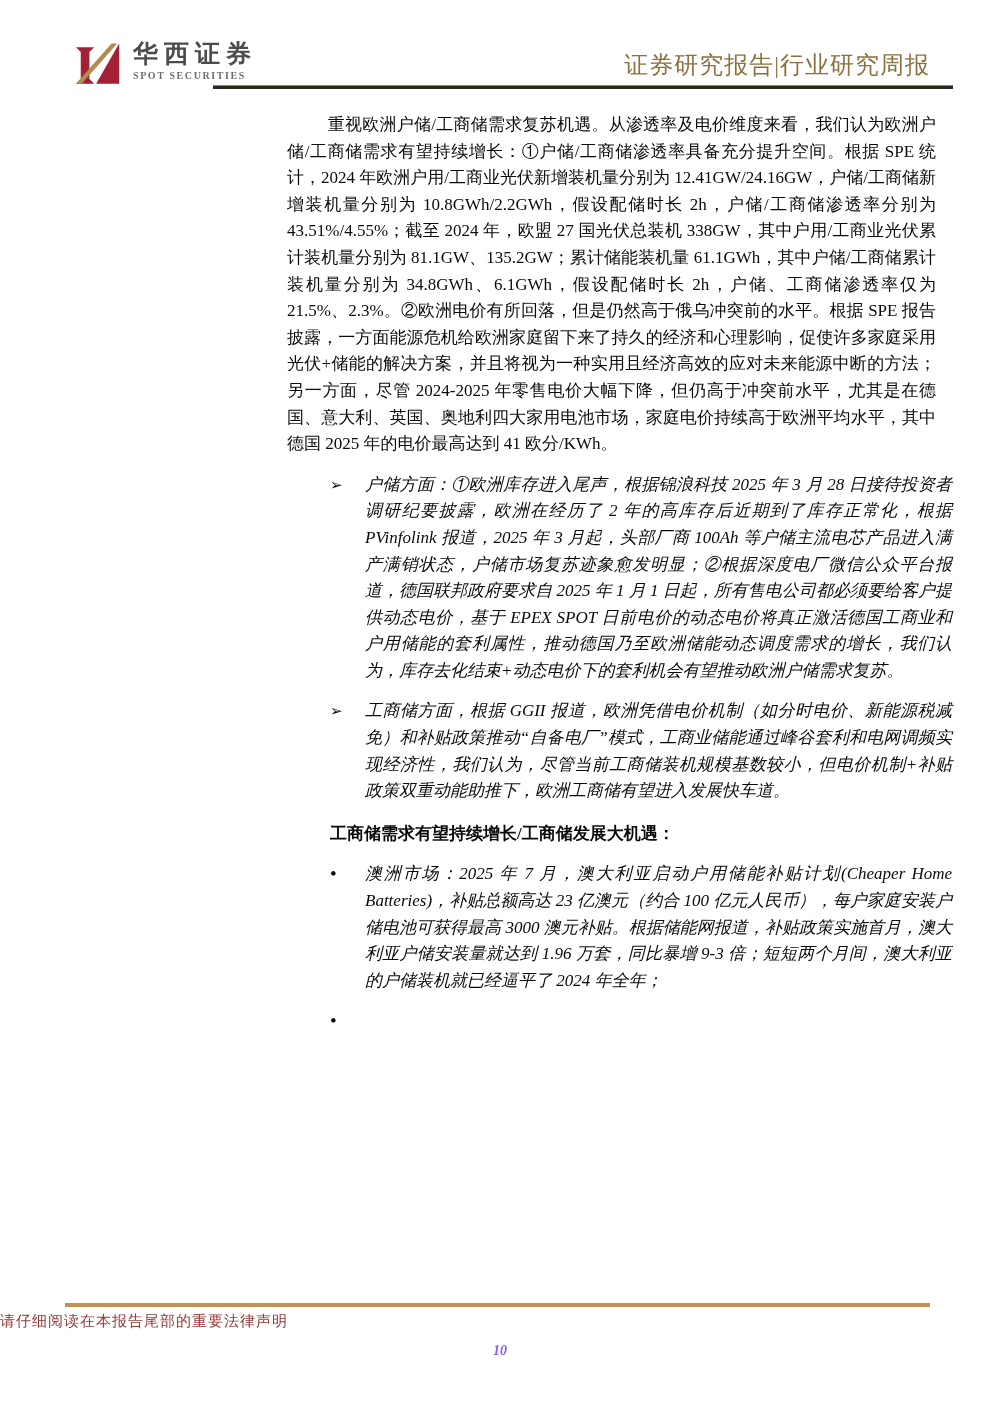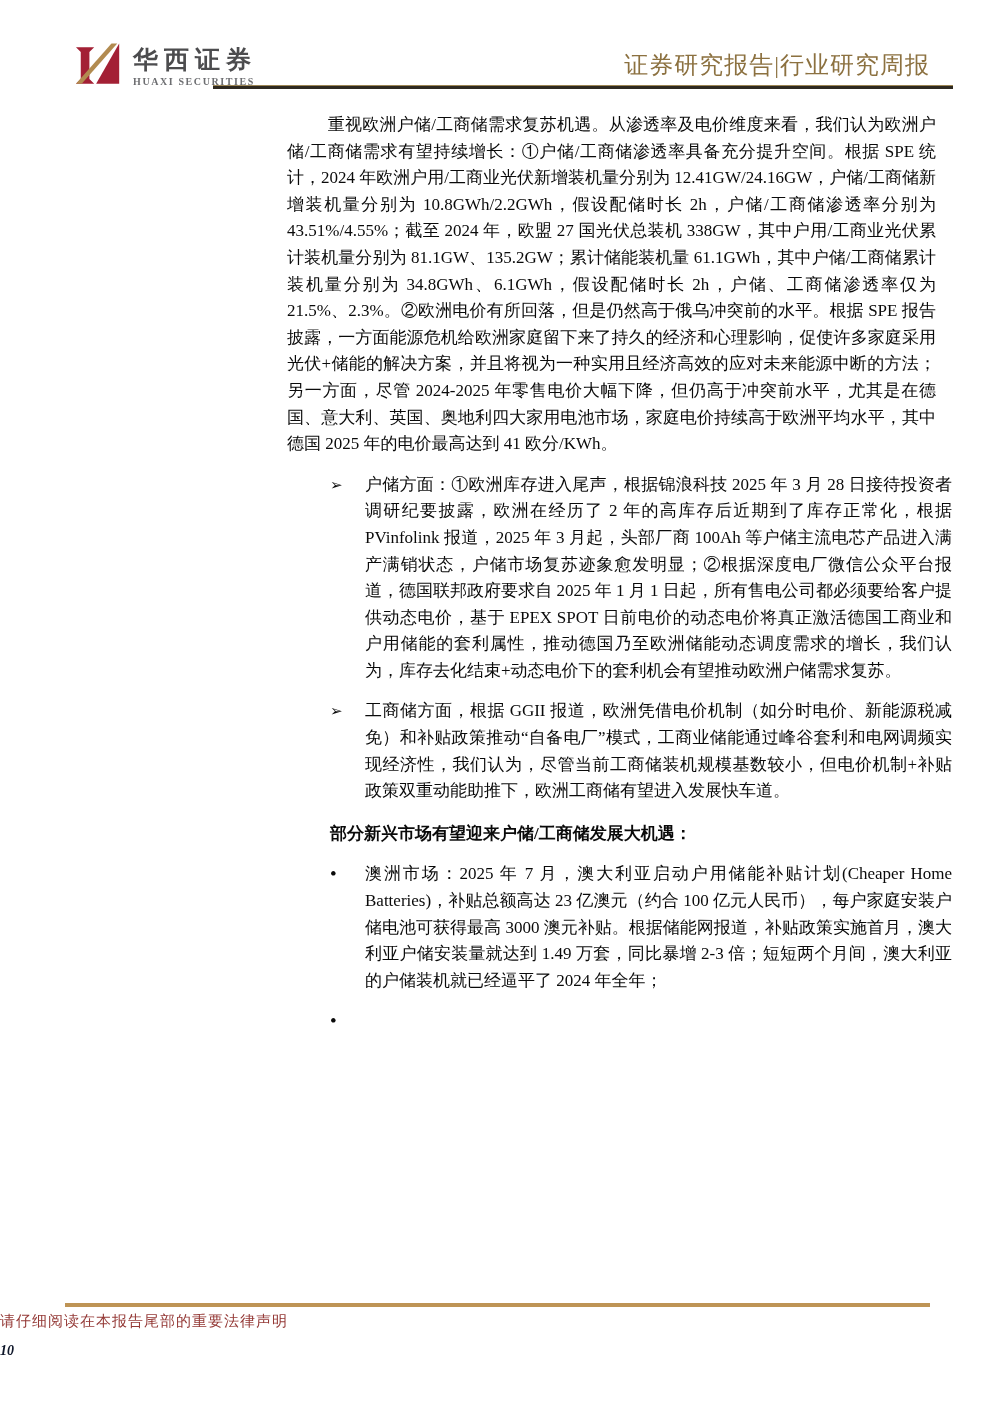--- a/index.html
+++ b/index.html
@@ -2,21 +2,21 @@
 <html><head>
 <meta charset="utf-8">
 <style>
   html,body { margin:0; padding:0; background:#ffffff; }
   .page {
     position:relative; width:1000px; height:1414px; background:#ffffff;
     font-family:"Liberation Serif", serif; overflow:hidden;
   }
 
   
-  .logo { position:absolute; left:75px; top:39px; display:flex; align-items:center; }
+  .logo { position:absolute; left:75px; top:39px; display:flex; align-items:flex-start; }
   .logo-mark { width:48px; height:53px; display:block; }
   .logo-text { margin-left:10px; }
   .logo-cn { font-size:25px; font-weight:bold; color:#4c4c4e; letter-spacing:6px; line-height:1.2; }
   .logo-en { font-size:10px; font-weight:bold; color:#6d6e71; letter-spacing:1.6px; margin-top:1px; }
   .report-type {
     position:absolute; top:49px; right:70px; font-size:24px; color:#8c7140;
     letter-spacing:1px;
   }
   .header-rule {
     position:absolute; left:213px; top:85px; width:740px; height:4px;
@@ -25,71 +25,71 @@
 
   
   .content {
     position:absolute; left:287px; top:112px; width:665px;
     font-size:17px; line-height:26.6px; color:#0a0a0a; text-align:justify;
   }
   .lead { margin:0 16px 14px 0; text-indent:2.4em; }
   .bullet { display:flex; margin:0 0 14px 0; }
   .bullet .marker { flex:none; width:35px; margin-left:43px; font-size:15px; }
   .bullet .marker.dot { font-size:19px; }
-  .bullet .btext { flex:1; }
+  .bullet .btext { flex:1;font-style:italic; }
   .subheading { font-weight:bold; margin:16px 0 14px 43px; }
 
   
   .footer-rule { position:absolute; left:65px; top:1303px; width:865px; height:4px; background:#be9455; }
   .disclaimer {
     position:absolute; top:1312px; left:0; width:100%; text-align:left;
     color:#943936; font-size:15px; letter-spacing:1px;
   }
   .pagenum {
-    position:absolute; top:1343px; left:0; width:100%; text-align:left;
-    color:#0f172a; font-size:14px; font-style:italic; font-weight:bold;
+    position:absolute; top:1343px; left:0; width:100%; text-align:center;
+    color:#8b5cf6; font-size:14px; font-style:italic; font-weight:bold;
   }
 </style>
 </head>
 <body>
 
 <div class="page">
 
   <div class="logo">
     <svg class="logo-mark" viewBox="0 0 50 52" xmlns="http://www.w3.org/2000/svg">
       <polygon points="1,7 20,7 15,12 15,40 20,45 1,45 6,40 6,12" fill="#A32035"></polygon>
       <polygon points="1,45 38,3 44,3 7,45" fill="#B28B50"></polygon>
       <polygon points="46,3 46,45 22,45" fill="#A32035"></polygon>
     </svg>
     <div class="logo-text">
       <div class="logo-cn">华西证券</div>
-      <div class="logo-en">HUAXI SECURITIES</div>
+      <div class="logo-en">SPOT SECURITIES</div>
     </div>
   </div>
   <div class="report-type">证券研究报告|行业研究周报</div>
   <div class="header-rule"></div>
 
   <div class="content">
     <p class="lead">重视欧洲户储/工商储需求复苏机遇。从渗透率及电价维度来看，我们认为欧洲户储/工商储需求有望持续增长：①户储/工商储渗透率具备充分提升空间。根据 SPE 统计，2024 年欧洲户用/工商业光伏新增装机量分别为 12.41GW/24.16GW，户储/工商储新增装机量分别为 10.8GWh/2.2GWh，假设配储时长 2h，户储/工商储渗透率分别为 43.51%/4.55%；截至 2024 年，欧盟 27 国光伏总装机 338GW，其中户用/工商业光伏累计装机量分别为 81.1GW、135.2GW；累计储能装机量 61.1GWh，其中户储/工商储累计装机量分别为 34.8GWh、6.1GWh，假设配储时长 2h，户储、工商储渗透率仅为 21.5%、2.3%。②欧洲电价有所回落，但是仍然高于俄乌冲突前的水平。根据 SPE 报告披露，一方面能源危机给欧洲家庭留下来了持久的经济和心理影响，促使许多家庭采用光伏+储能的解决方案，并且将视为一种实用且经济高效的应对未来能源中断的方法；另一方面，尽管 2024-2025 年零售电价大幅下降，但仍高于冲突前水平，尤其是在德国、意大利、英国、奥地利四大家用电池市场，家庭电价持续高于欧洲平均水平，其中德国 2025 年的电价最高达到 41 欧分/KWh。</p>
 
     <div class="bullet">
       <span class="marker">➢</span>
       <span class="btext">户储方面：①欧洲库存进入尾声，根据锦浪科技 2025 年 3 月 28 日接待投资者调研纪要披露，欧洲在经历了 2 年的高库存后近期到了库存正常化，根据 PVinfolink 报道，2025 年 3 月起，头部厂商 100Ah 等户储主流电芯产品进入满产满销状态，户储市场复苏迹象愈发明显；②根据深度电厂微信公众平台报道，德国联邦政府要求自 2025 年 1 月 1 日起，所有售电公司都必须要给客户提供动态电价，基于 EPEX SPOT 日前电价的动态电价将真正激活德国工商业和户用储能的套利属性，推动德国乃至欧洲储能动态调度需求的增长，我们认为，库存去化结束+动态电价下的套利机会有望推动欧洲户储需求复苏。</span>
     </div>
 
     <div class="bullet">
       <span class="marker">➢</span>
       <span class="btext">工商储方面，根据 GGII 报道，欧洲凭借电价机制（如分时电价、新能源税减免）和补贴政策推动“自备电厂”模式，工商业储能通过峰谷套利和电网调频实现经济性，我们认为，尽管当前工商储装机规模基数较小，但电价机制+补贴政策双重动能助推下，欧洲工商储有望进入发展快车道。</span>
     </div>
 
-    <div class="subheading">部分新兴市场有望迎来户储/工商储发展大机遇：</div>
+    <div class="subheading">工商储需求有望持续增长/工商储发展大机遇：</div>
 
     <div class="bullet">
       <span class="marker dot">•</span>
-      <span class="btext">澳洲市场：2025 年 7 月，澳大利亚启动户用储能补贴计划(Cheaper Home Batteries)，补贴总额高达 23 亿澳元（约合 100 亿元人民币），每户家庭安装户储电池可获得最高 3000 澳元补贴。根据储能网报道，补贴政策实施首月，澳大利亚户储安装量就达到 1.49 万套，同比暴增 2-3 倍；短短两个月间，澳大利亚的户储装机就已经逼平了 2024 年全年；</span>
+      <span class="btext">澳洲市场：2025 年 7 月，澳大利亚启动户用储能补贴计划(Cheaper Home Batteries)，补贴总额高达 23 亿澳元（约合 100 亿元人民币），每户家庭安装户储电池可获得最高 3000 澳元补贴。根据储能网报道，补贴政策实施首月，澳大利亚户储安装量就达到 1.96 万套，同比暴增 9-3 倍；短短两个月间，澳大利亚的户储装机就已经逼平了 2024 年全年；</span>
     </div>
 
     <div class="bullet">
       <span class="marker dot">•</span>
     </div>
   </div>
 
   <div class="footer-rule"></div>
   <div class="disclaimer">请仔细阅读在本报告尾部的重要法律声明</div>
   <div class="pagenum">10</div>

